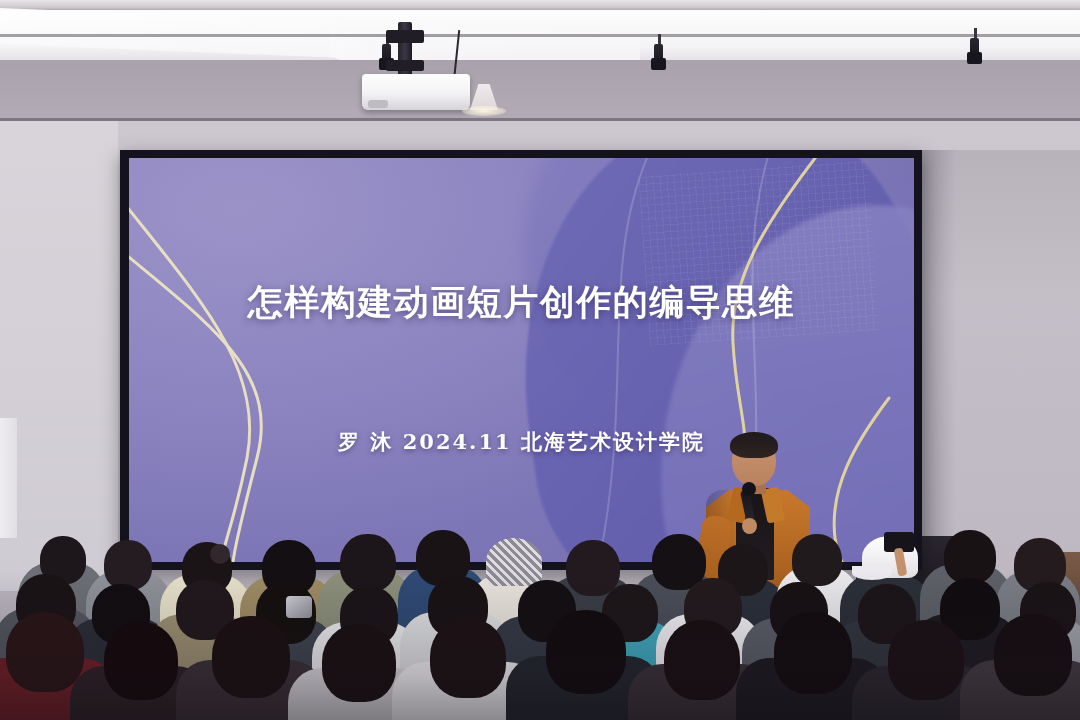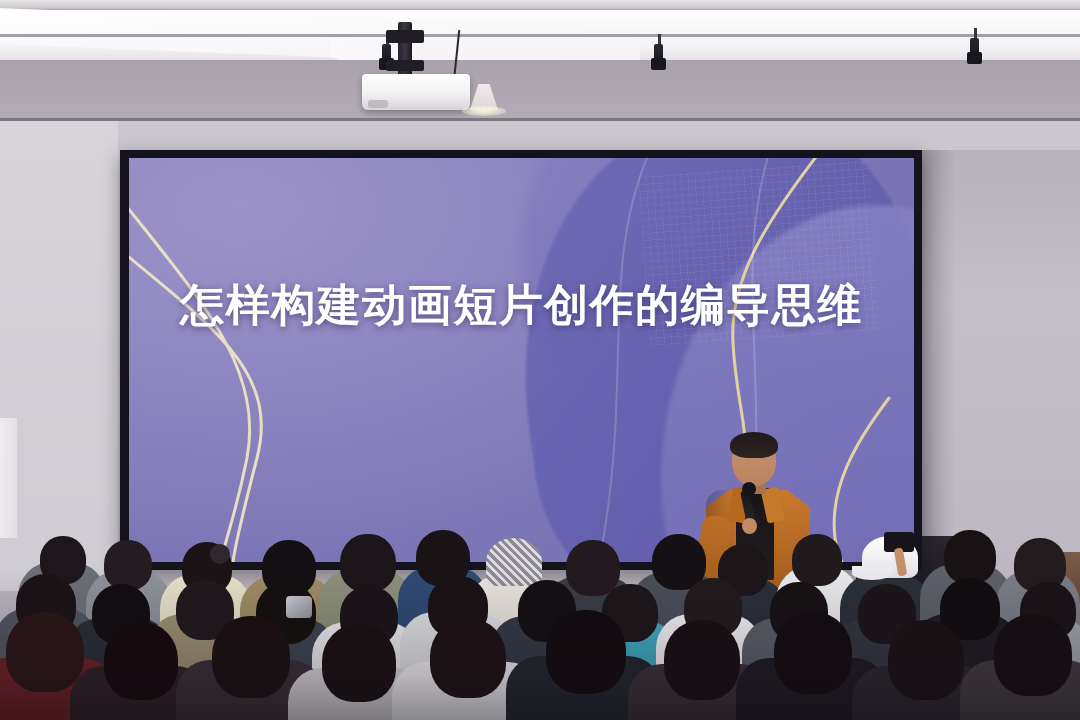--- a/index.html
+++ b/index.html
@@ -162,26 +162,26 @@
       repeating-linear-gradient(90deg,rgba(255,255,255,.07) 0 1px,transparent 1px 7px);
     opacity:.8;
     transform:rotate(-4deg);
   }
   .slide-svg{position:absolute;left:0;top:0;width:785px;height:404px;}
 
   .slide-title{
     position:absolute;left:0;right:0;top:126px;
     text-align:center;
     color:#ffffff;
-    font-size:44px;
+    font-size:35px;
     font-weight:bold;
     letter-spacing:1.5px;
     line-height:1;
     text-shadow:0 2px 7px rgba(40,30,80,.55);
-    font-family:Liberation Serif, serif;
+    font-family:Liberation Sans, sans-serif;
   }
   .slide-subtitle{
     position:absolute;left:0;right:0;top:270px;
     text-align:center;
     color:#fdfcff;
     font-size:21px;
     font-weight:bold;
     letter-spacing:2px;
     text-shadow:0 2px 5px rgba(40,30,80,.5);
     font-family:"DejaVu Serif","Liberation Serif",serif;
@@ -324,20 +324,21 @@
         <path d="M 690 -5 C 640 60, 600 120, 604 185 C 607 240, 618 265, 616 300"></path>
         <path d="M 760 240 C 726 285, 700 330, 706 380 C 709 398, 712 402, 713 404"></path>
       </g>
       <g fill="none" stroke="#ffffff" stroke-width="2" opacity="0.18">
         <path d="M 520 -5 C 470 110, 505 230, 470 404"></path>
         <path d="M 640 -5 C 600 130, 650 250, 612 404"></path>
       </g>
     </svg>
 
     <div class="slide-title">怎样构建动画短片创作的编导思维</div>
+    <div class="slide-subtitle">罗 沐   2024.11   北海艺术设计学院</div>
   </div>
 
   <div class="speaker">
     <div class="sp-jacket"></div>
     <div class="sp-jacket-shade"></div>
     <div class="sp-inner"></div>
     <div class="sp-collar-l"></div>
     <div class="sp-collar-r"></div>
     <div class="sp-arm"></div>
     <div class="sp-neck"></div>

